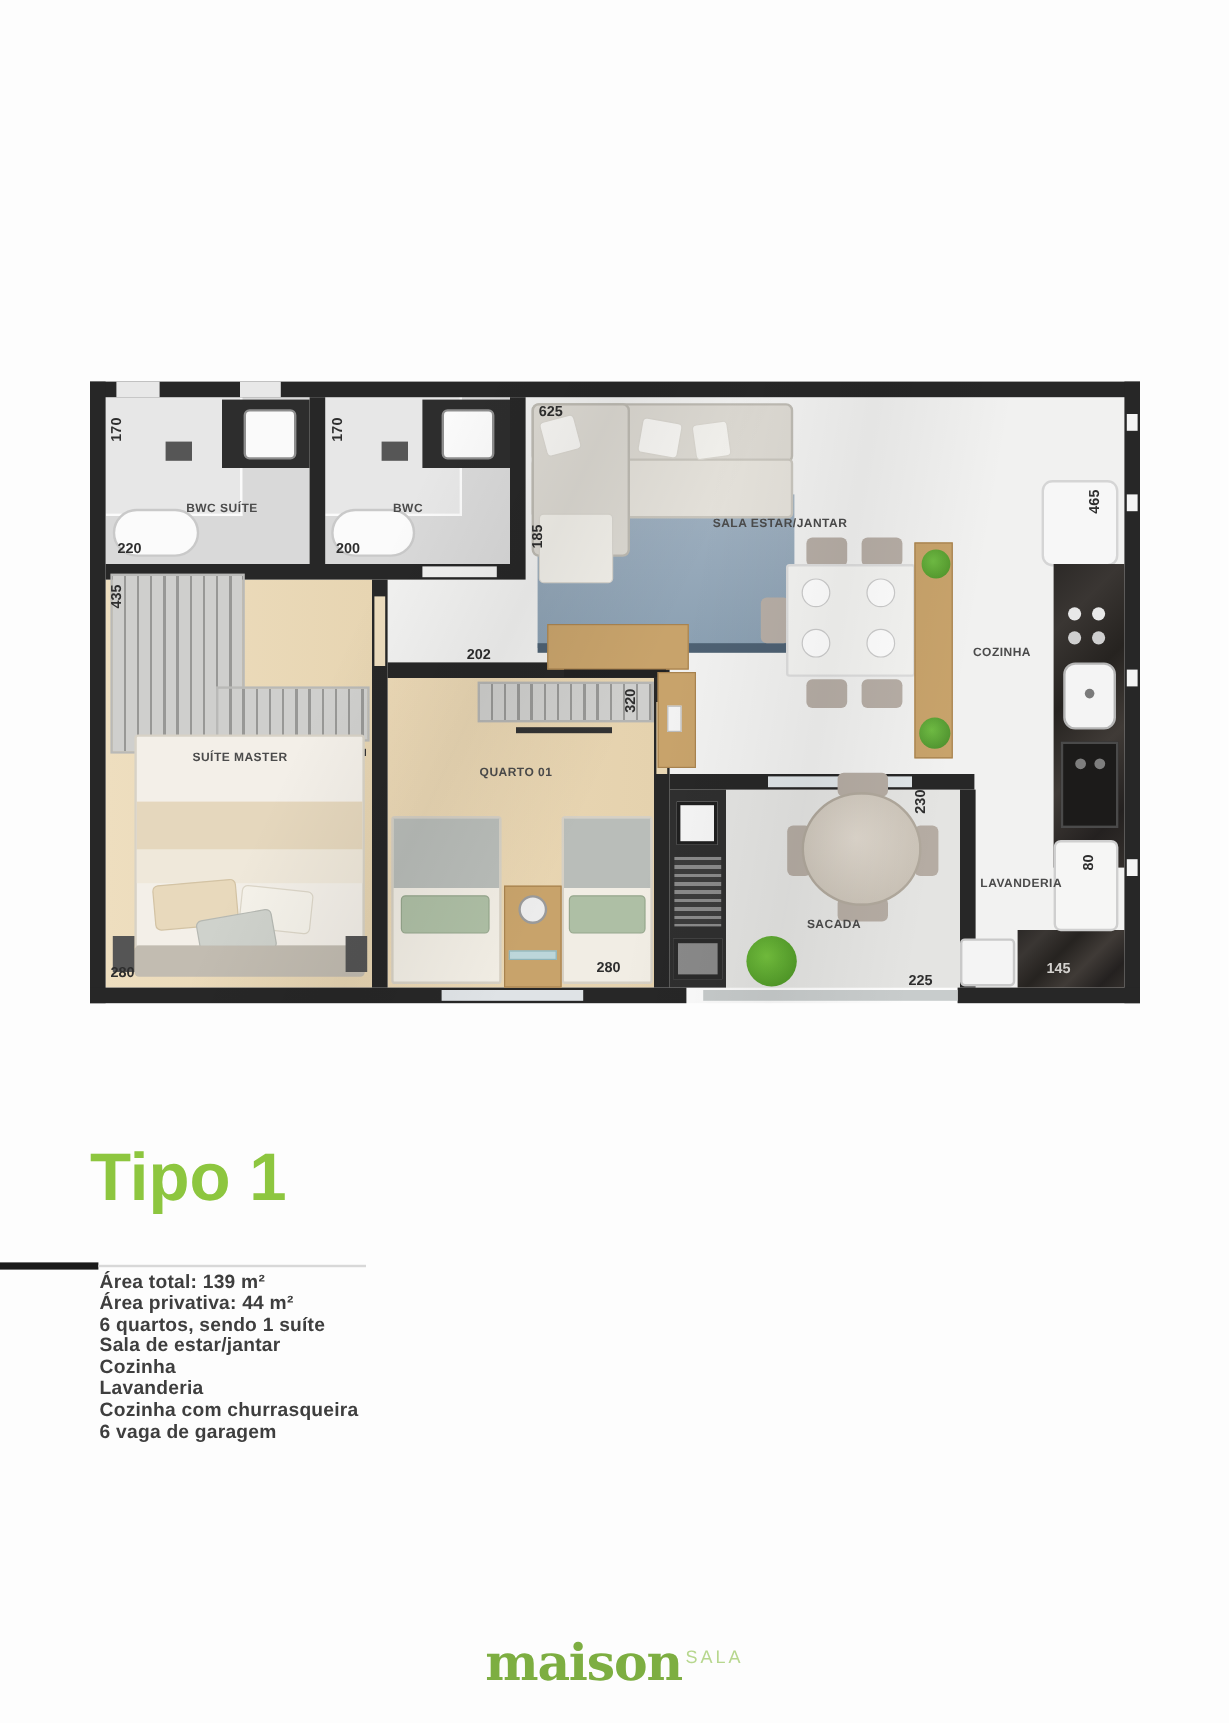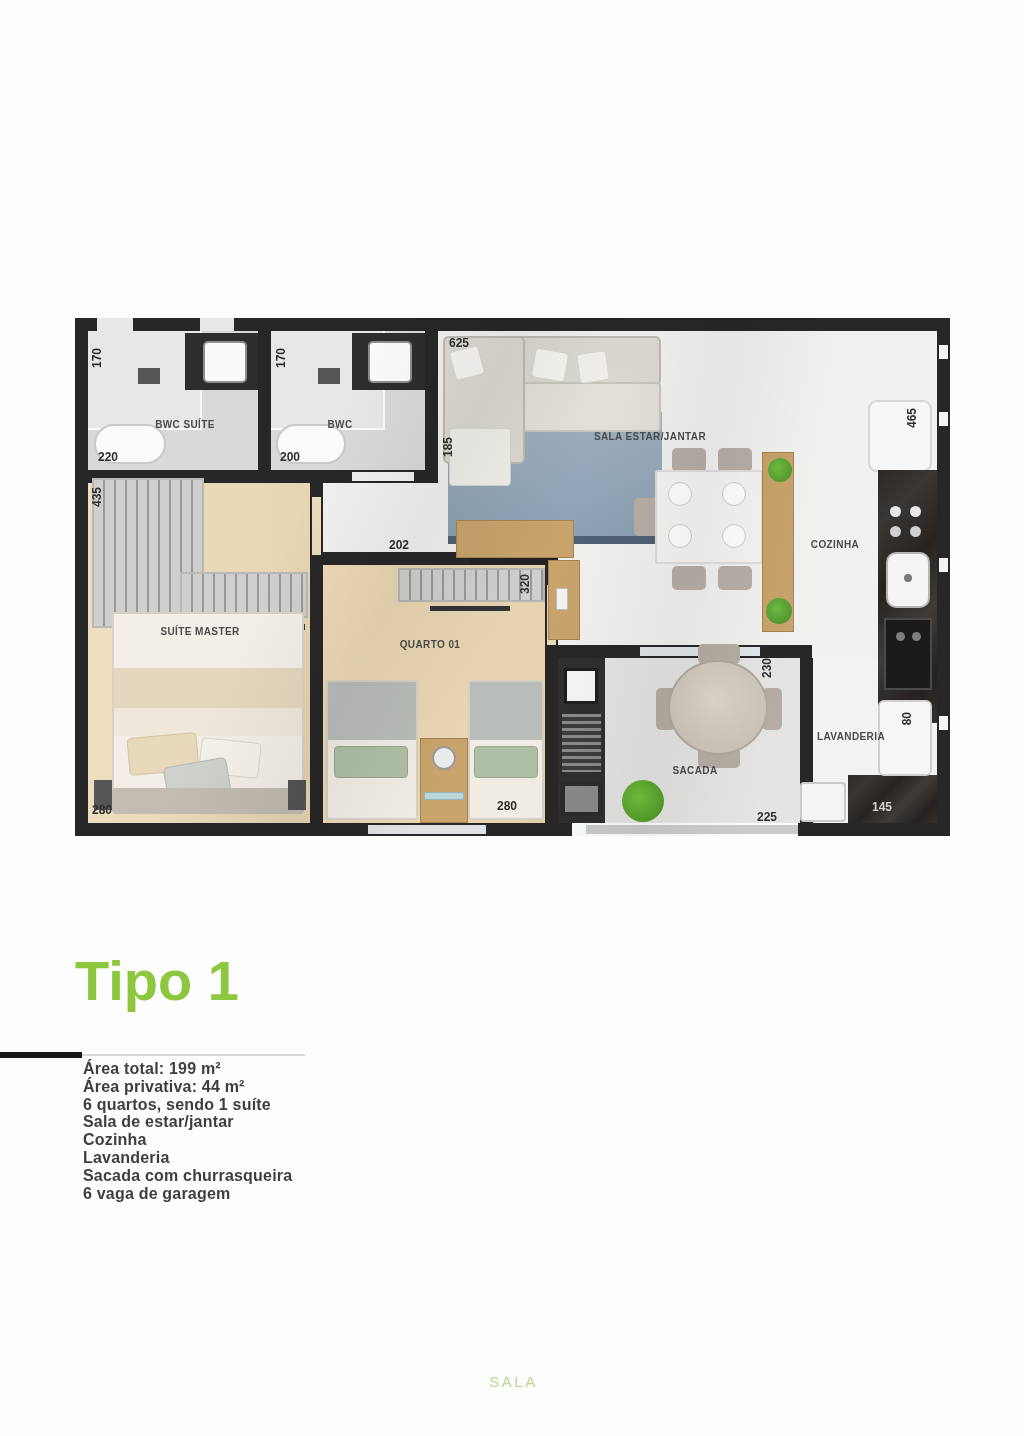--- a/index.html
+++ b/index.html
@@ -196,27 +196,28 @@
 
     <div class="shadow-overlay" style="left:75px;top:318px;width:875px;height:518px;"></div>
   </div>
 
   <div class="title" style="left:75px;top:948px;">Tipo 1</div>
 
   <div class="divider-dark" style="left:0;top:1052px;width:82px;height:6px;"></div>
   <div class="divider-gray" style="left:82px;top:1054px;width:223px;height:2px;"></div>
 
   <div class="details" style="left:83px;top:1060px;">
-    <div>Área total: 199 m²</div>
+    <div>Área total: 139 m²</div>
     <div>Área privativa: 44 m²</div>
     <div>6 quartos, sendo 1 suíte</div>
     <div>Sala de estar/jantar</div>
     <div>Cozinha</div>
     <div>Lavanderia</div>
-    <div>Sacada com churrasqueira</div>
+    <div>Cozinha com churrasqueira</div>
     <div>6 vaga de garagem</div>
   </div>
 
   <div class="footer">
+    <span class="brand">maison</span>
     <span class="brand-suffix">SALA</span>
   </div>
 
 </div>
 
 </body></html>

